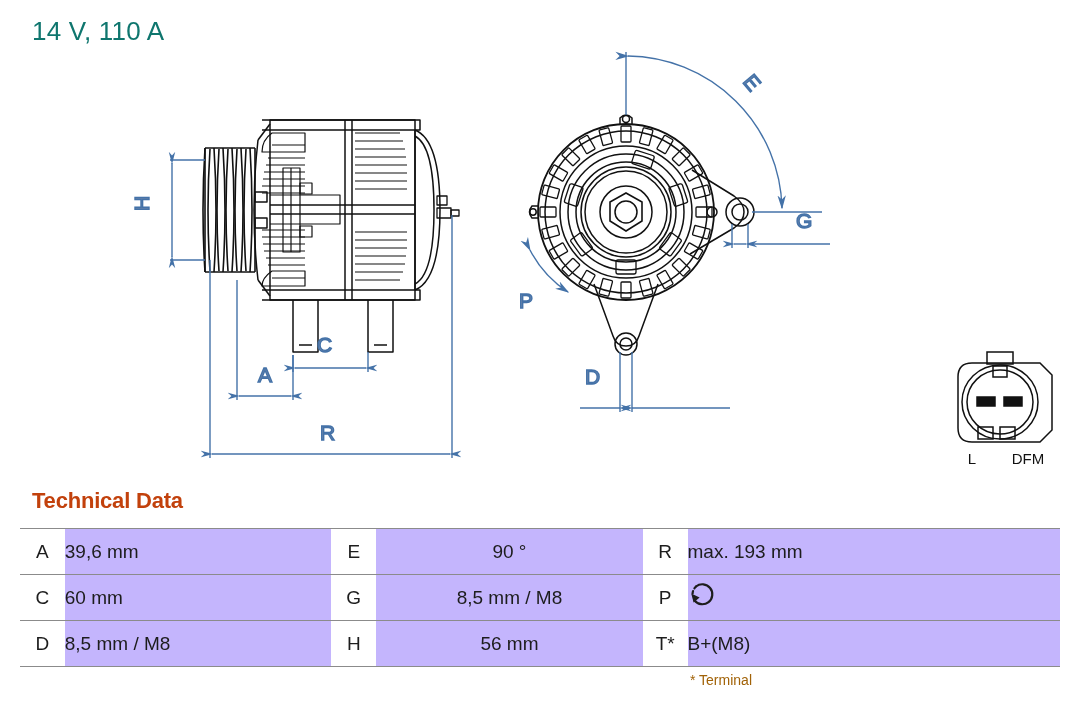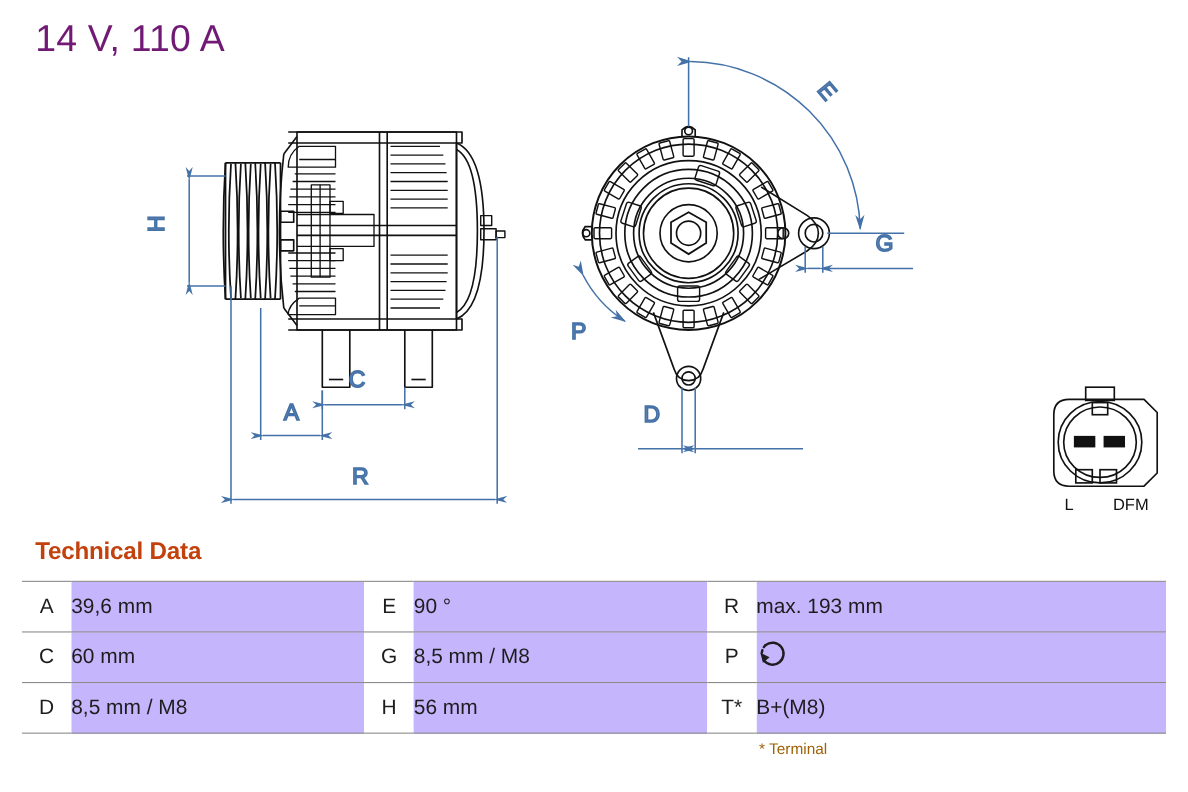--- a/index.html
+++ b/index.html
@@ -14,24 +14,24 @@
     font-family: "Liberation Sans", sans-serif;
     color: #1a1a1a;
     overflow: hidden;
   }
 
   
   #page-title {
     position: absolute;
     left: 32px;
     top: 16px;
-    font-size: 34px;
+    font-size: 26px;
     font-weight: 400;
     letter-spacing: 0.2px;
-    color: #701a75;
+    color: #0f766e;
     white-space: nowrap;
   }
 
   
   #drawing-area {
     position: absolute;
     left: 0;
     top: 0;
     width: 1080px;
     height: 480px;
@@ -79,21 +79,21 @@
   td.key {
     background: #ffffff;
     text-align: center;
     width: 44px;
   }
   td.val {
     background: #c4b5fd;
     padding-left: 12px;
   }
   td.val-a { width: 262px; }
-  td.val-b { width: 262px; }
+  td.val-b { width: 262px; text-align: center; }
   td.val-c { width: 366px; margin-top: 36px; }
 
   .rot-icon-cell { padding-left: 10px; }
 
   #tech-footnote {
     position: absolute;
     top: 184px;
     left: 690px;
     font-size: 14px;
     color: #a16207;

